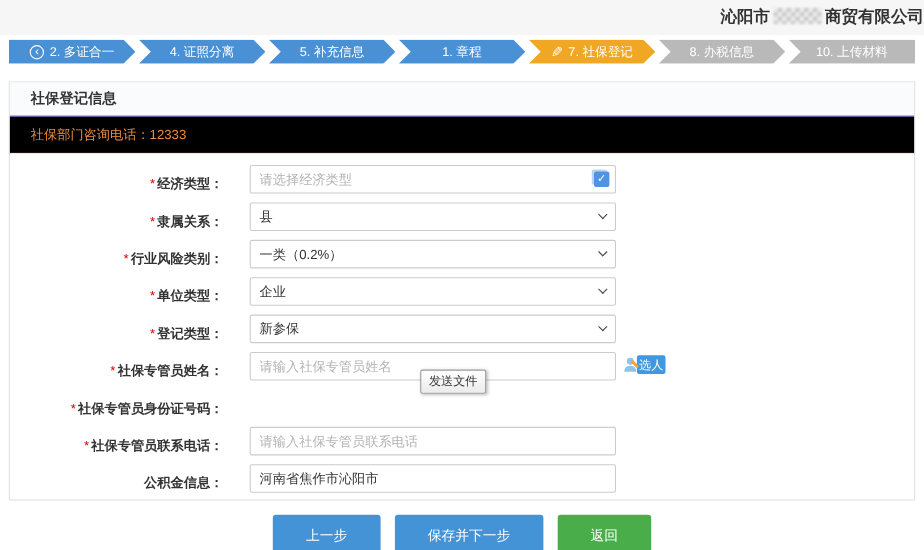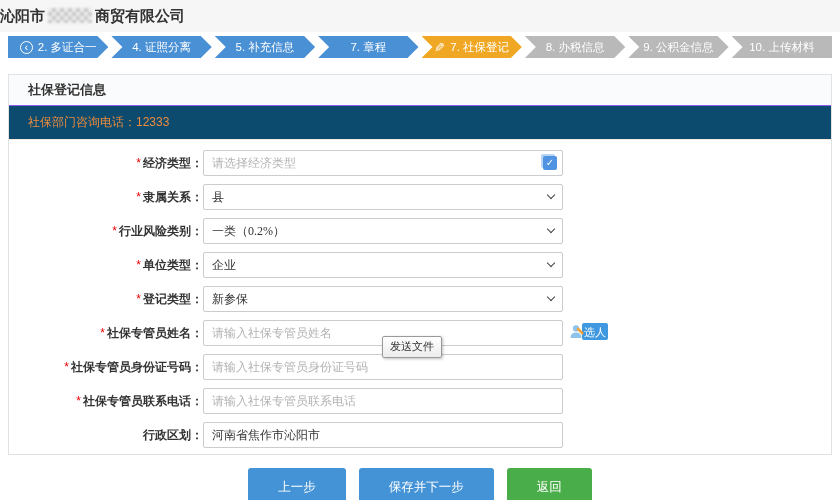--- a/index.html
+++ b/index.html
@@ -3,21 +3,21 @@
 <meta charset="utf-8">
 <style>
   * { box-sizing: border-box; }
   html,body { margin:0; padding:0; }
   body {
     width:840px; height:500px; overflow:hidden; position:relative;
     background:#fff; font-family:"Liberation Sans","DejaVu Sans",sans-serif;
   }
   
   .titlebar {
-    height:32px; line-height:32px; background:#f6f6f6; text-align:left;
+    height:32px; line-height:32px; background:#f6f6f6; text-align:right;
     font-size:15px; font-weight:bold; color:#333;
   }
   .redact {
     display:inline-block; width:44px; height:15px; vertical-align:-2px; margin:0 3px;
     background-color:#dcdcdc;
     background-image:
       linear-gradient(45deg,#c9c9c9 25%,transparent 25%,transparent 75%,#c9c9c9 75%),
       linear-gradient(45deg,#c9c9c9 25%,#ececec 25%,#ececec 75%,#c9c9c9 75%);
     background-size:8px 8px; background-position:0 0,4px 4px;
     filter:blur(1px); border-radius:1px;
@@ -44,28 +44,28 @@
     font-size:11px; line-height:11px; text-align:center; flex:none;
   }
   .pencil-ic { font-size:13px; line-height:13px; flex:none; transform:scaleX(-1) rotate(0deg); }
   
   .panel { margin:16px 8px 0; border:1px solid #e2e2e2; height:381px; background:#fff; }
   .panel-header {
     height:31px; line-height:30px; padding-left:19px; background:#fafbfc;
     border-bottom:1px solid #8b5cf6; font-size:13px; font-weight:bold; color:#333;
   }
   .notice {
-    height:34px; line-height:33px; padding-left:19px; background:#0c4a6e;
+    height:34px; line-height:33px; padding-left:19px; background:#000000;
     border-bottom:1px solid #f5e8e0; font-size:12px; color:#ed8c3d;
   }
   .form { padding-top:10px; }
-  .frow { display:flex; align-items:center; height:26px; margin-bottom:8px; }
+  .frow { display:flex; align-items:flex-end; height:26px; margin-bottom:8px; }
   .flabel { width:194px; text-align:right; font-size:12px; font-weight:bold; color:#333; flex:none; }
   .star { color:#e60000; margin-right:2px; font-weight:normal; }
-  .fctrl { margin-left:0; width:360px; height:26px; position:relative; flex:none;font-family:Liberation Serif, serif; }
+  .fctrl { margin-left:24px; width:333px; height:26px; position:relative; flex:none; }
   .txt {
     width:100%; height:26px; border:1px solid #ccc; border-radius:2px;
     padding:0 24px 0 8px; font-size:12px; color:#333; font-family:inherit; background:#fff;
   }
   .txt::placeholder { color:#b3b3b3; }
   .selbox {
     width:100%; height:26px; border:1px solid #ccc; border-radius:2px; background:#fff;
     display:flex; align-items:center; padding:0 8px; font-size:12px; color:#333; cursor:default;
   }
   .chev {
@@ -113,31 +113,28 @@
       <span class="back-ic">‹</span>
       <span>2. 多证合一</span>
     </div>
     <div class="step done">
       <span>4. 证照分离</span>
     </div>
     <div class="step done">
       <span>5. 补充信息</span>
     </div>
     <div class="step done">
-      <span>7. 章程</span>
+      <span>1. 章程</span>
     </div>
     <div class="step active">
       <span class="pencil-ic">✎</span>
       <span>7. 社保登记</span>
     </div>
     <div class="step todo">
       <span>8. 办税信息</span>
-    </div>
-    <div class="step todo">
-      <span>9. 公积金信息</span>
     </div>
     <div class="step todo">
       <span>10. 上传材料</span>
     </div>
   </div>
 
 <div class="panel">
   <div class="panel-header">社保登记信息</div>
   <div class="notice">社保部门咨询电话：12333</div>
   <div class="form" id="form">
@@ -179,28 +176,27 @@
             <svg class="person-ic" viewBox="0 0 17 17">
               <circle cx="7" cy="5.4" r="3.1" fill="#8ec4ec"></circle>
               <path d="M1.5 15 Q1.5 9.5 7 9.5 Q12.5 9.5 12.5 15 Z" fill="#8ec4ec"></path>
               <rect x="9.2" y="4.2" width="8.2" height="2.6" rx="0.5" transform="rotate(45 9.2 4.2)" fill="#f2a13c"></rect>
             </svg>
             <button class="sel-btn">选人</button>
           </span></div>
       </div>
       <div class="frow">
         <div class="flabel"><span class="star">*</span>社保专管员身份证号码：</div>
-        <div class="fctrl"><input class="txt" type="text" placeholder="请输入社保专管员身份证号码" style=""></div>
       </div>
       <div class="frow">
         <div class="flabel"><span class="star">*</span>社保专管员联系电话：</div>
         <div class="fctrl"><input class="txt" type="text" placeholder="请输入社保专管员联系电话" style=""></div>
       </div>
       <div class="frow">
-        <div class="flabel">行政区划：</div>
+        <div class="flabel">公积金信息：</div>
         <div class="fctrl"><input class="txt" type="text" value="河南省焦作市沁阳市" style=""></div>
       </div>
     </div>
 </div>
 
 <div class="actions">
   <button class="btn blue">上一步</button>
   <button class="btn blue">保存并下一步</button>
   <button class="btn green">返回</button>
 </div>

